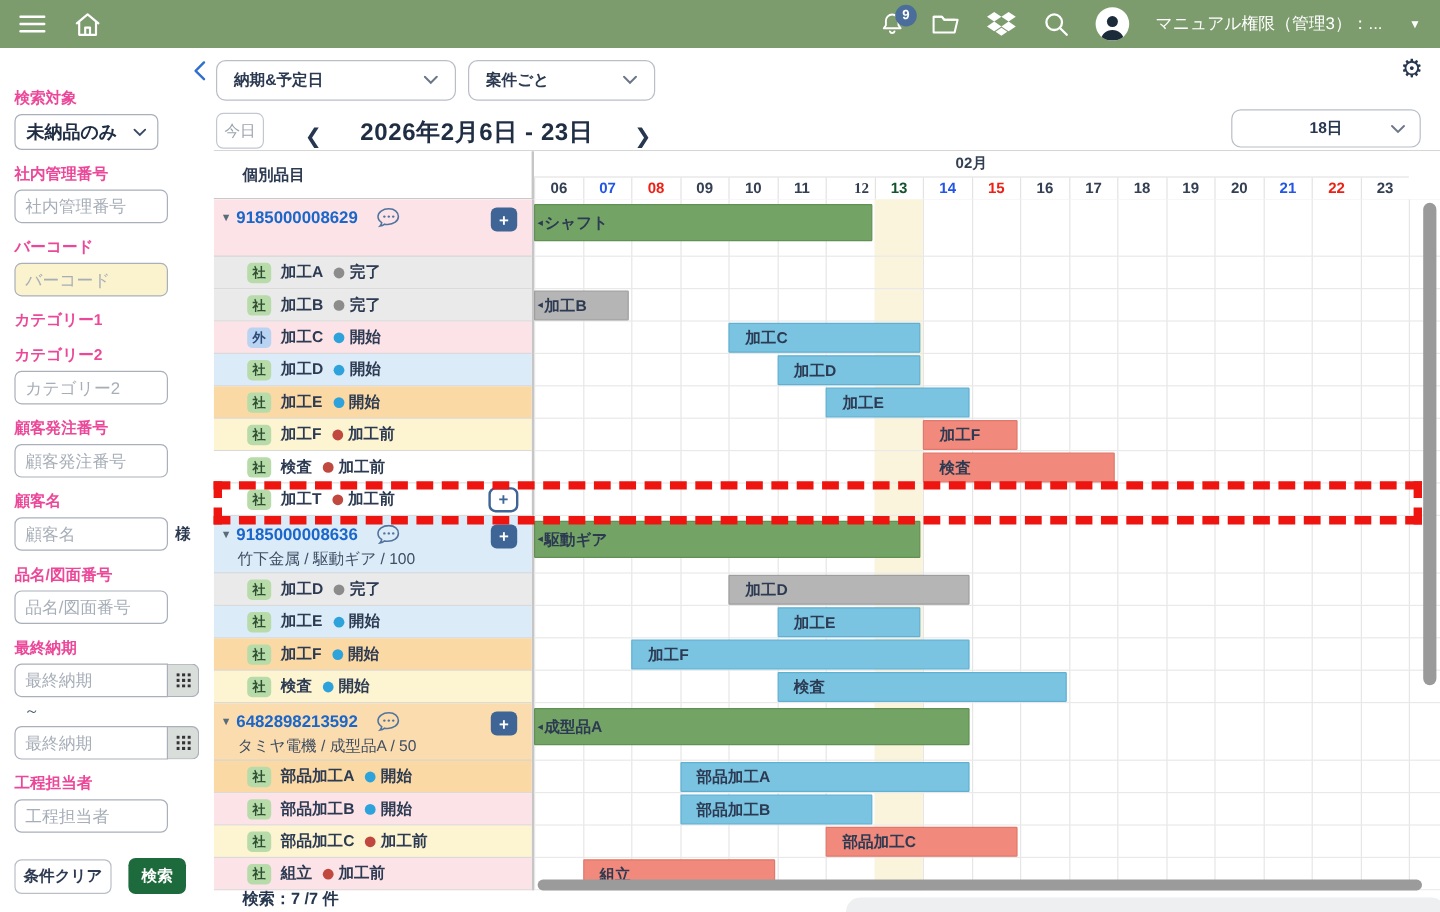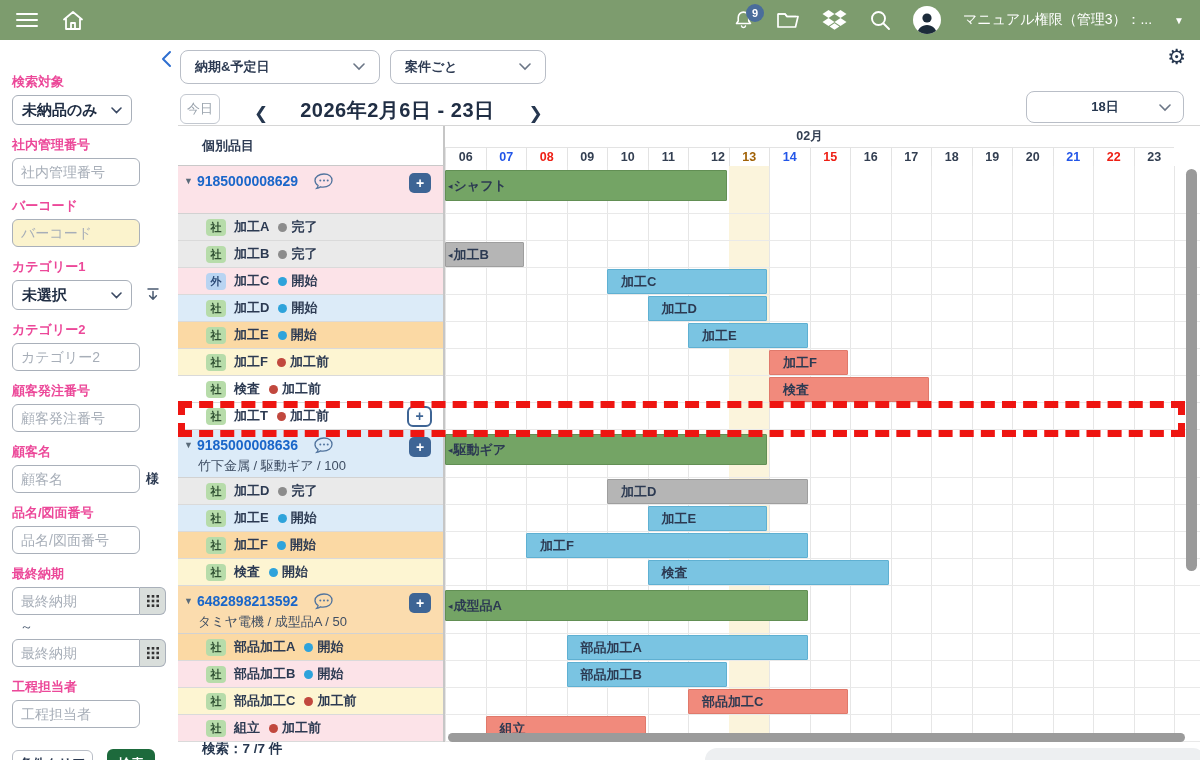--- a/index.html
+++ b/index.html
@@ -179,35 +179,20 @@
         </span>
     </div>
 
     <div class="f-label">社内管理番号</div>
     <input class="f-input" placeholder="社内管理番号" style="">
 
     <div class="f-label">バーコード</div>
     <input class="f-input yellow" placeholder="バーコード" style="">
 
     <div class="f-label">カテゴリー1</div>
-    <div class="frow">
-      <div class="sel">
-        <span>未選択</span>
-        <span class="chev">
-            <svg width="11" height="7" viewBox="0 0 11 7">
-              <path d="M1 1l4.5 4.5L10 1" fill="none" stroke="#3a4963" stroke-width="1.6" stroke-linecap="round"></path>
-            </svg>
-          </span>
-      </div>
-      <span class="dl-icon">
-        <svg width="14" height="16" viewBox="0 0 14 16">
-            <path d="M2 2h10M7 4.5v7.5M3.6 8.8L7 12.2l3.4-3.4" fill="none" stroke="#4a5a70" stroke-width="1.5" stroke-linecap="round" stroke-linejoin="round"></path>
-          </svg>
-      </span>
-    </div>
 
     <div class="f-label">カテゴリー2</div>
     <input class="f-input" placeholder="カテゴリー2" style="">
 
     <div class="f-label">顧客発注番号</div>
     <input class="f-input" placeholder="顧客発注番号" style="">
 
     <div class="f-label">顧客名</div>
     <div class="frow">
       <input class="f-input" placeholder="顧客名" style="">
@@ -315,22 +300,22 @@
         <div class="month-row">
           <span>02月</span>
         </div>
         <div class="days-row" id="days-row">
             <div class="day-cell" style="left: 0px; width: 40.5px; color: rgb(51, 63, 82);">06</div>
             <div class="day-cell" style="left: 40.5px; width: 40.5px; color: rgb(35, 86, 232);">07</div>
             <div class="day-cell" style="left: 81px; width: 40.5px; color: rgb(238, 32, 21);">08</div>
             <div class="day-cell" style="left: 121.5px; width: 40.5px; color: rgb(51, 63, 82);">09</div>
             <div class="day-cell" style="left: 162px; width: 40.5px; color: rgb(51, 63, 82);">10</div>
             <div class="day-cell" style="left: 202.5px; width: 40.5px; color: rgb(51, 63, 82);">11</div>
-            <div class="day-cell" style="left: 243px; width: 59px; color: rgb(51, 63, 82);">12</div>
-            <div class="day-cell" style="left: 283.5px; width: 40.5px; color: #a16207;">13</div>
+            <div class="day-cell" style="left: 243px; width: 59px; color: rgb(51, 63, 82); font-family: Liberation Serif, serif;">12</div>
+            <div class="day-cell" style="left: 283.5px; width: 40.5px; color: #14532d;">13</div>
             <div class="day-cell" style="left: 324px; width: 40.5px; color: rgb(35, 86, 232);">14</div>
             <div class="day-cell" style="left: 364.5px; width: 40.5px; color: rgb(238, 32, 21);">15</div>
             <div class="day-cell" style="left: 405px; width: 40.5px; color: rgb(51, 63, 82);">16</div>
             <div class="day-cell" style="left: 445.5px; width: 40.5px; color: rgb(51, 63, 82);">17</div>
             <div class="day-cell" style="left: 486px; width: 40.5px; color: rgb(51, 63, 82);">18</div>
             <div class="day-cell" style="left: 526.5px; width: 40.5px; color: rgb(51, 63, 82);">19</div>
             <div class="day-cell" style="left: 567px; width: 40.5px; color: rgb(51, 63, 82);">20</div>
             <div class="day-cell" style="left: 607.5px; width: 40.5px; color: rgb(35, 86, 232);">21</div>
             <div class="day-cell" style="left: 648px; width: 40.5px; color: rgb(238, 32, 21);">22</div>
             <div class="day-cell" style="left: 688.5px; width: 40.5px; color: rgb(51, 63, 82);">23</div>

